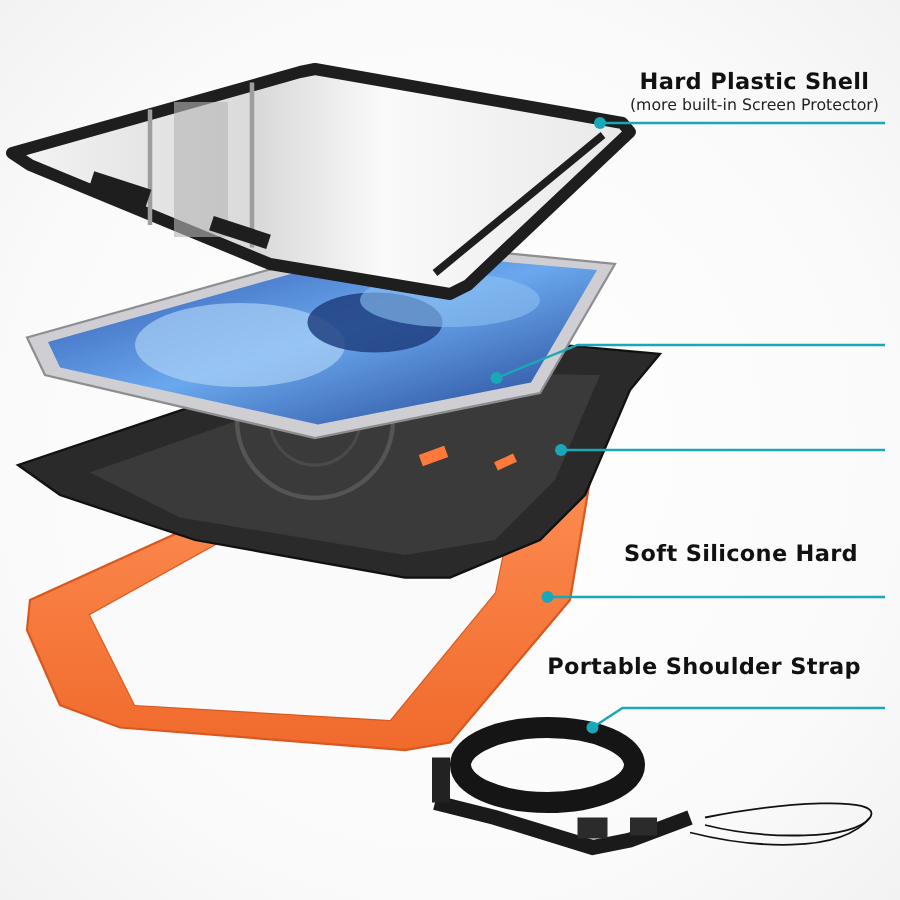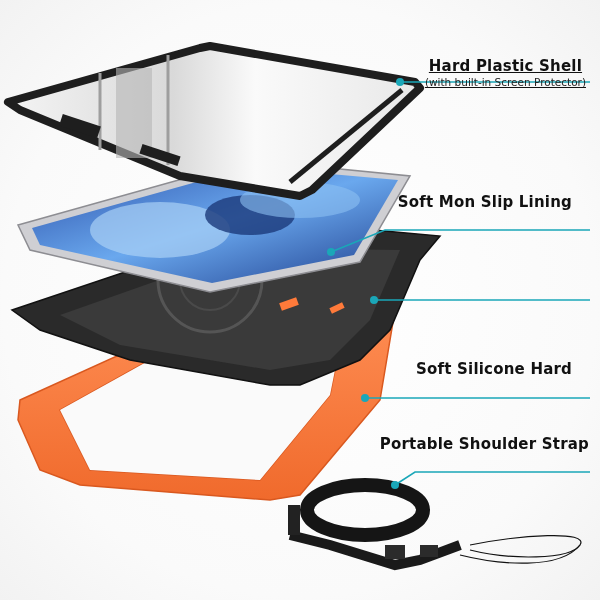--- a/index.html
+++ b/index.html
@@ -6,25 +6,25 @@
   body {
     width: 600px; height: 600px; overflow: hidden; position: relative;
     background: #ffffff;
     font-family: "DejaVu Sans", sans-serif;
   }
   .stage { position: absolute; inset: 0; background: radial-gradient(ellipse at 50% 50%, #ffffff 0%, #fafafa 70%, #f2f2f2 100%); }
   svg.art { position: absolute; left: 0; top: 0; }
   .label { position: absolute; text-align: center; color: #111; }
   .label .title { font-weight: bold; font-size: 15px; letter-spacing: 0.2px; line-height: 18px; white-space: nowrap; }
   .label .sub { font-size: 10.5px; color: #222; line-height: 14px; white-space: nowrap; }
-  #lbl-0 { right: 14px; top: 57px; text-decoration: underline; }
+  #lbl-0 { right: 14px; top: 45px; }
   #lbl-1 { right: 28px; top: 193px; }
   #lbl-2 { right: 8px; top: 265px; }
   #lbl-3 { right: 28px; top: 360px; }
-  #lbl-4 { right: 11px; top: 435px; }
+  #lbl-4 { right: 26px; top: 435px; }
 </style>
 </head>
 <body>
 
 <div class="stage"></div>
 
 <svg class="art" width="600" height="600" viewBox="0 0 600 600">
   <defs>
     <linearGradient id="scr" x1="0" y1="0" x2="1" y2="1">
       <stop offset="0" stop-color="#2b4fa8"></stop>
@@ -98,24 +98,23 @@
     <line x1="365" y1="398" x2="590" y2="398"></line>
     <circle cx="365" cy="398" r="4" stroke="none"></circle>
 
     <polyline points="395,485 415,472 590,472" fill="none"></polyline>
     <circle cx="395" cy="485" r="4" stroke="none"></circle>
   </g>
 </svg>
 
 <div class="label" id="lbl-0">
   <div class="title">Hard Plastic Shell</div>
-  <div class="sub">(with built-in Screen Protector)</div>
+  <div class="sub">(more built-in Screen Protector)</div>
 </div>
 <div class="label" id="lbl-1">
-  <div class="title">Soft Mon Slip Lining</div>
 </div>
 <div class="label" id="lbl-2">
 </div>
 <div class="label" id="lbl-3">
   <div class="title">Soft Silicone Hard</div>
 </div>
 <div class="label" id="lbl-4">
   <div class="title">Portable Shoulder Strap</div>
 </div>
 

